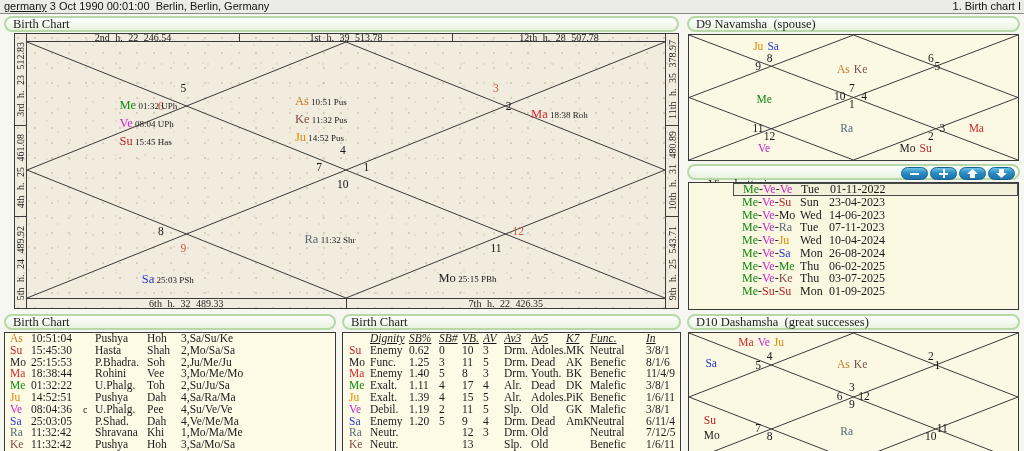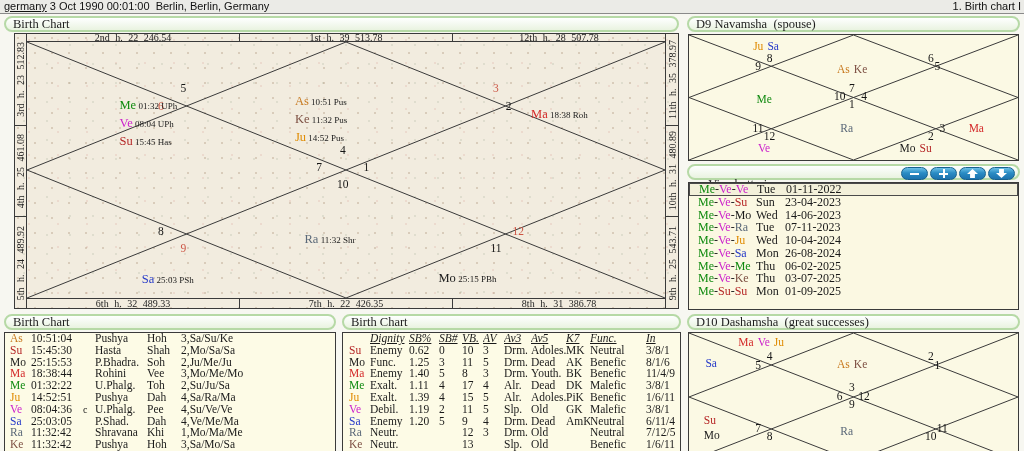--- a/index.html
+++ b/index.html
@@ -49,21 +49,21 @@
   #strip-top    { grid-column:2; grid-row:1; flex-direction:row; border-bottom:1px solid #3a3a3a; }
   #strip-bottom { grid-column:2; grid-row:3; flex-direction:row; border-top:1px solid #3a3a3a;text-decoration:underline; }
   #strip-left   { grid-column:1; grid-row:1/4; flex-direction:column; border-right:1px solid #3a3a3a; }
   #strip-right  { grid-column:3; grid-row:1/4; flex-direction:column; border-left:1px solid #3a3a3a; }
   #strip-top .scell + .scell, #strip-bottom .scell + .scell { border-left:1px solid #3a3a3a; }
   #strip-left .scell + .scell, #strip-right .scell + .scell { border-top:1px solid #3a3a3a; }
   #strip-left .scell span, #strip-right .scell span { writing-mode:vertical-rl; transform:rotate(180deg); }
   #main-chartarea { grid-column:2; grid-row:2; position:relative; }
 
   
-  #vim-list { left:3px; top:19px; width:331px; height:128px; background:#fbf8e2; overflow:hidden; }
+  #vim-list { left:3px; top:19px; width:331px; height:128px; background:#fbf8e2; overflow:hidden;padding-left:44px; }
   .vrow { height:12.8px; display:flex; align-items:center; font-size:12px; }
   .vrow.sel { background:#f3f0da; border:1px solid #4a4a4a; }
   .vseq { width:58px; margin-left:9px; white-space:pre; }
   .vday { width:29px; }
   .btns { position:absolute; right:3px; top:1px; display:flex; gap:2px; }
   .bbtn { width:27px; height:13px; border:1px solid #17618e; border-radius:7px;
           background:linear-gradient(#6ec2e8 0%, #2a8cc4 45%, #1d72ad 100%);
           display:flex; align-items:center; justify-content:center; }
   .g-minus { width:9px; height:2px; background:#fff; }
   .g-plus  { position:relative; width:9px; height:9px; }
@@ -142,23 +142,20 @@
           <span>9th h. 25 543.71</span>
         </div>
       </div>
     <div class="strip" id="strip-bottom">
         <div class="scell">
           <span>6th h. 32 489.33</span>
         </div>
         <div class="scell">
           <span>7th h. 22 426.35</span>
         </div>
-        <div class="scell">
-          <span>8th h. 31 386.78</span>
-        </div>
       </div>
     <div class="chartarea" id="main-chartarea">
       <svg class="nichart" viewBox="0 0 100 100" preserveAspectRatio="none">
         <path d="M0 0 L100 100 M100 0 L0 100 M50 0 L0 50 M50 0 L100 50 M0 50 L50 100 M100 50 L50 100" stroke="#3a3a3a" stroke-width="1" fill="none" vector-effect="non-scaling-stroke"></path>
       </svg>
     <div class="hnum" style="left: 49.5%; top: 42%;">4</div>
         <div class="pblock" style="left: 42%; top: 19.5%;">
           <div class="pline"><span class="pcode" style="color: rgb(200, 122, 32);">As</span><span class="pdetail"> 10:51 Pus</span></div>
           <div class="pline"><span class="pcode" style="color: rgb(125, 79, 66);">Ke</span><span class="pdetail"> 11:32 Pus</span></div>
           <div class="pline"><span class="pcode" style="color: rgb(224, 139, 0);">Ju</span><span class="pdetail"> 14:52 Pus</span></div>

